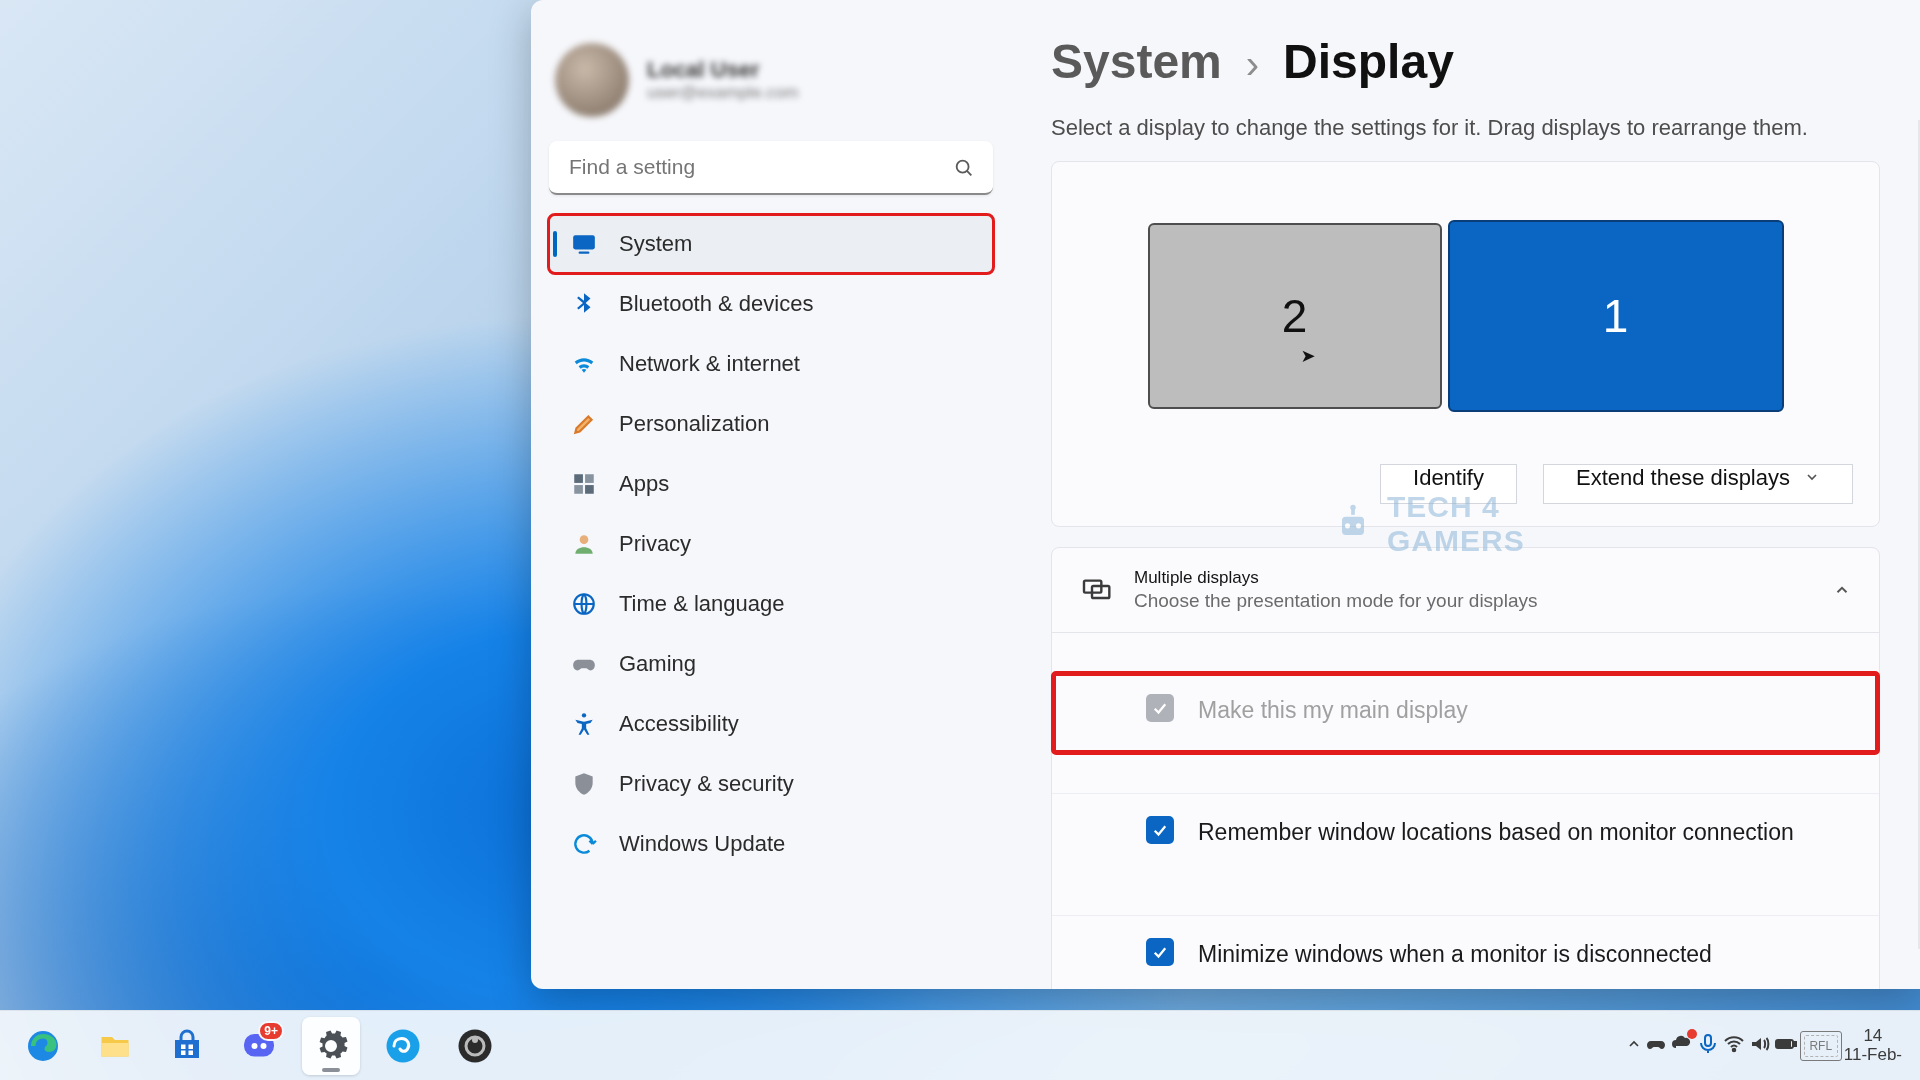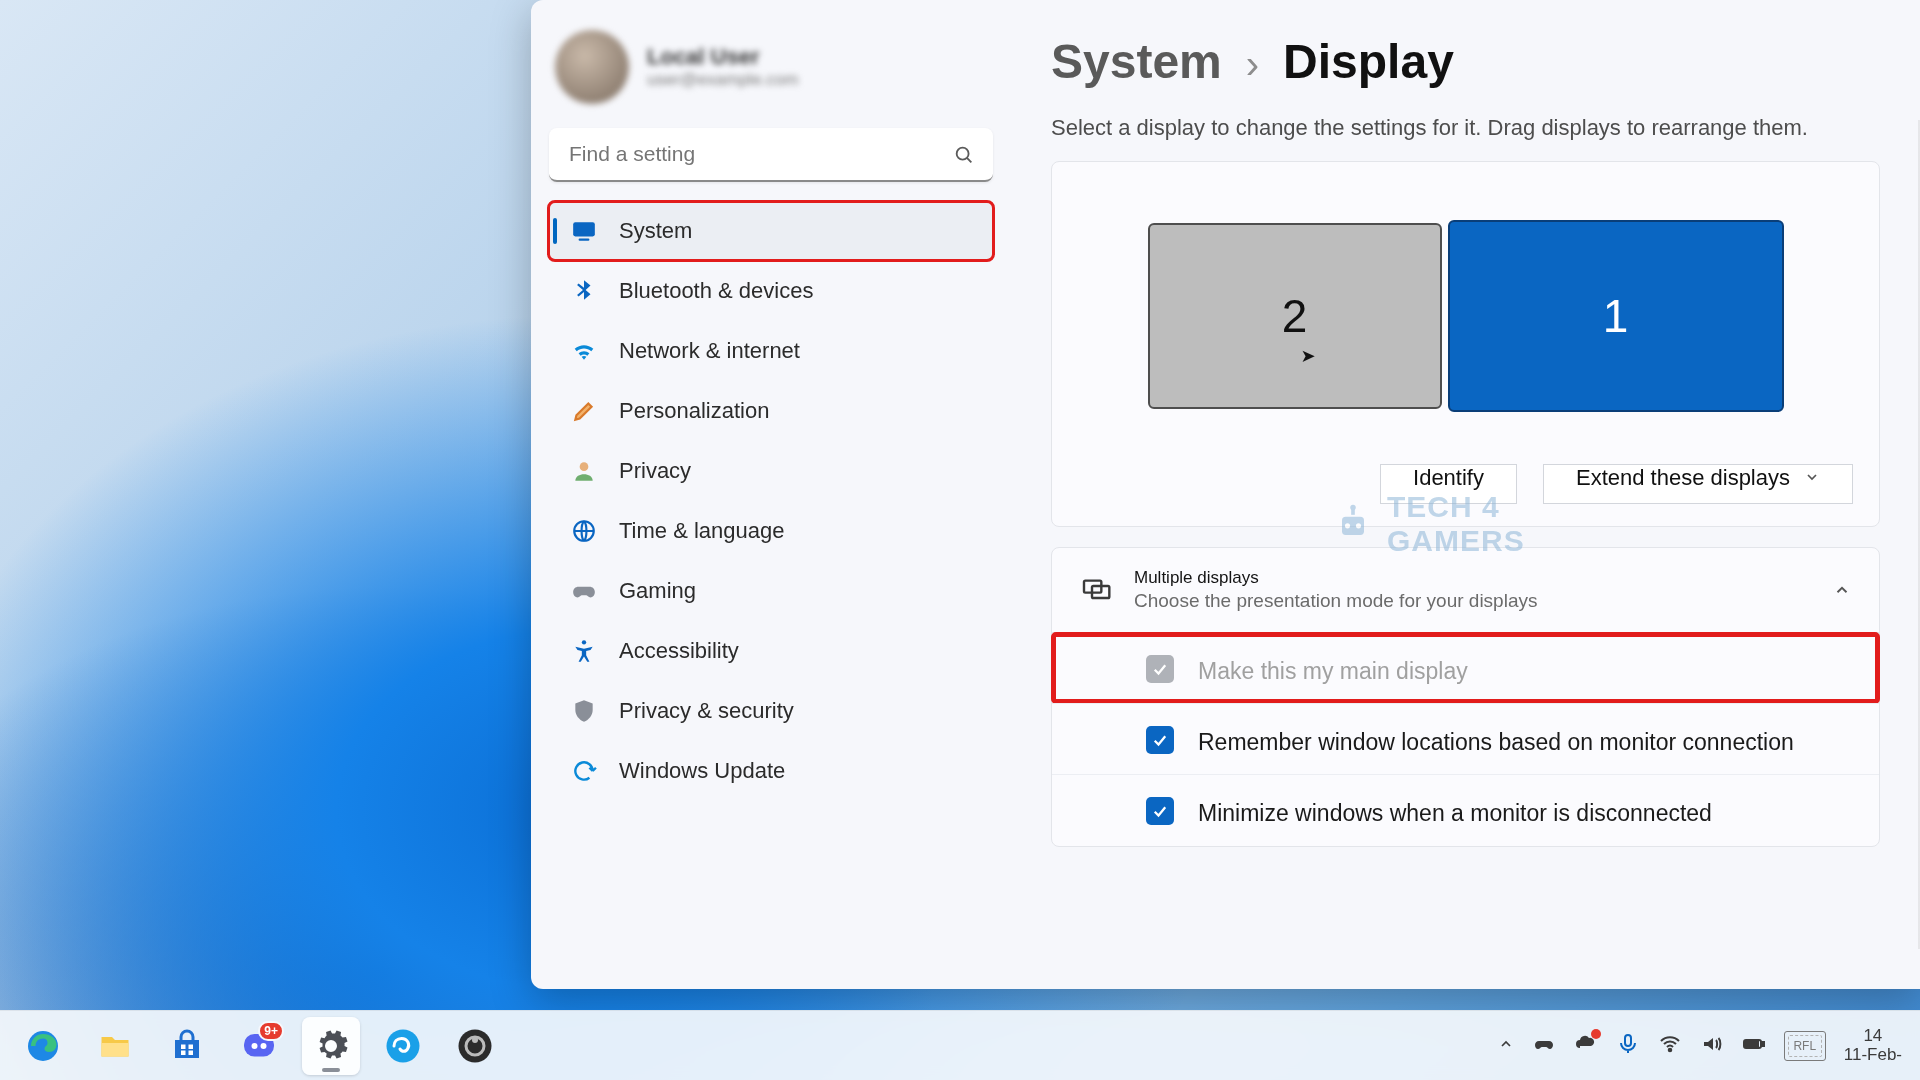--- a/index.html
+++ b/index.html
@@ -20,21 +20,21 @@
     left: 531px; top: 0;
     width: 1389px; height: 989px;
     background: #f6f7fb;
     border-radius: 12px 0 0 12px;
     box-shadow: 0 12px 40px rgba(0,0,0,.25);
     display: flex;
     overflow: hidden;
   }
   .win-sidebar {
     width: 480px;
-    padding: 20px 18px 10px 18px;
+    padding: 33px 18px 10px 18px;
     display: flex; flex-direction: column;
     gap: 14px;
   }
   .profile {
     display: flex; align-items: center; gap: 18px;
     padding: 10px 6px 4px 6px;
   }
   .avatar {
     width: 74px; height: 74px; border-radius: 50%;
     background: radial-gradient(circle at 40% 35%, #c9b9a9, #7a6b5e);
@@ -140,22 +140,23 @@
   .exp-header .titles .t1{ font-size:17px; color:#141414;}
   .exp-header .titles .t2{ font-size:19px; color:#6b6b6b; margin-top:2px;}
   .exp-header .chev { margin-left:auto; width:18px;height:18px; color:#555; }
 
   .exp-body{
     border-top:1px solid #e3e5ea;
     display:flex; flex-direction:column;
   }
   .check-row{
     display:flex; align-items:flex-start; gap:24px;
-    padding:22px 42px 16px 94px;
+    padding:22px 42px 28px 94px;
     border-top:1px solid #eceef3;
+    margin-top:39px;
   }
   .check-row:first-child{border-top:none;}
   .check-row.highlight{ outline:5px solid #e21c1c; outline-offset:-4px; border-radius:4px;}
   .cbox{
     width:28px;height:28px; border-radius:5px; flex:none;
     display:flex; align-items:center; justify-content:center;
   }
   .cbox.disabled{ background:#afb2b8; color:#fff; }
   .cbox.on{ background:#0a66c2; color:#fff; }
   .check-row .lbl{ font-size:23px; line-height:1.4; color:#1a1a1a; }
@@ -184,21 +185,21 @@
   .tb-btn{
     width:58px;height:58px; border-radius:8px;
     display:flex; align-items:center; justify-content:center;
     position:relative;
   }
   .tb-btn.active{ background: rgba(255,255,255,.9); box-shadow: 0 1px 3px rgba(0,0,0,.15);}
   .tb-btn.active::after{content:"";position:absolute;bottom:3px;left:50%;transform:translateX(-50%);width:18px;height:4px;border-radius:2px;background:#8a8f98;}
   .tb-btn svg{ width:36px;height:36px; }
   .badge{position:absolute; top:4px; right:4px; min-width:20px;height:20px; padding:0 4px; border-radius:10px; background:#e63b2e; color:#fff; font-size:12px; font-weight:700; display:flex;align-items:center;justify-content:center; border:2px solid #f5f8fc;}
 
-  .tray{ margin-left:auto; display:flex; align-items:center; gap:18px; color:#3b3b3b; }
+  .tray{ margin-left:auto; display:flex; align-items:center; gap:2px; color:#3b3b3b; }
   .tray svg{ width:24px;height:24px; }
   .tray .chev-up svg{ width:16px;height:16px;}
   .clock{ text-align:center; font-size:17px; line-height:1.1; padding-right:4px;}
   .tray .lang-box{ width:42px;height:30px; border:1.5px solid #7a7a7a; border-radius:3px; display:flex;align-items:center;justify-content:center; font-size:12px; color:#7a7a7a; position:relative;}
   .tray .lang-box::after{content:"";position:absolute;inset:3px;border:1px dashed #b3b3b3;border-radius:2px;}
 </style>
 </head>
 <body>
 
 <div class="desktop"></div>
@@ -250,20 +251,31 @@
           </span>
         <span>Network &amp; internet</span>
       </div>
       <div class="nav-item">
         <span class="ic">
             <svg viewBox="0 0 24 24" fill="none" stroke="#d97a2b" stroke-width="2">
               <path d="M4 20l4-1 11-11-3-3L5 16l-1 4z" fill="#f3b26a"></path>
             </svg>
           </span>
         <span>Personalization</span>
+      </div>
+      <div class="nav-item">
+        <span class="ic">
+            <svg viewBox="0 0 24 24">
+              <rect x="3" y="3" width="8" height="8" fill="#5b6b7a"></rect>
+              <rect x="13" y="3" width="8" height="8" fill="#8893a0"></rect>
+              <rect x="3" y="13" width="8" height="8" fill="#8893a0"></rect>
+              <rect x="13" y="13" width="8" height="8" fill="#5b6b7a"></rect>
+            </svg>
+          </span>
+        <span>Apps</span>
       </div>
       <div class="nav-item">
         <span class="ic">
             <svg viewBox="0 0 24 24">
               <circle cx="12" cy="8" r="4" fill="#e7b07a"></circle>
               <path d="M4 21c0-4 4-6 8-6s8 2 8 6" fill="#6fae6f"></path>
             </svg>
           </span>
         <span>Privacy</span>
       </div>

